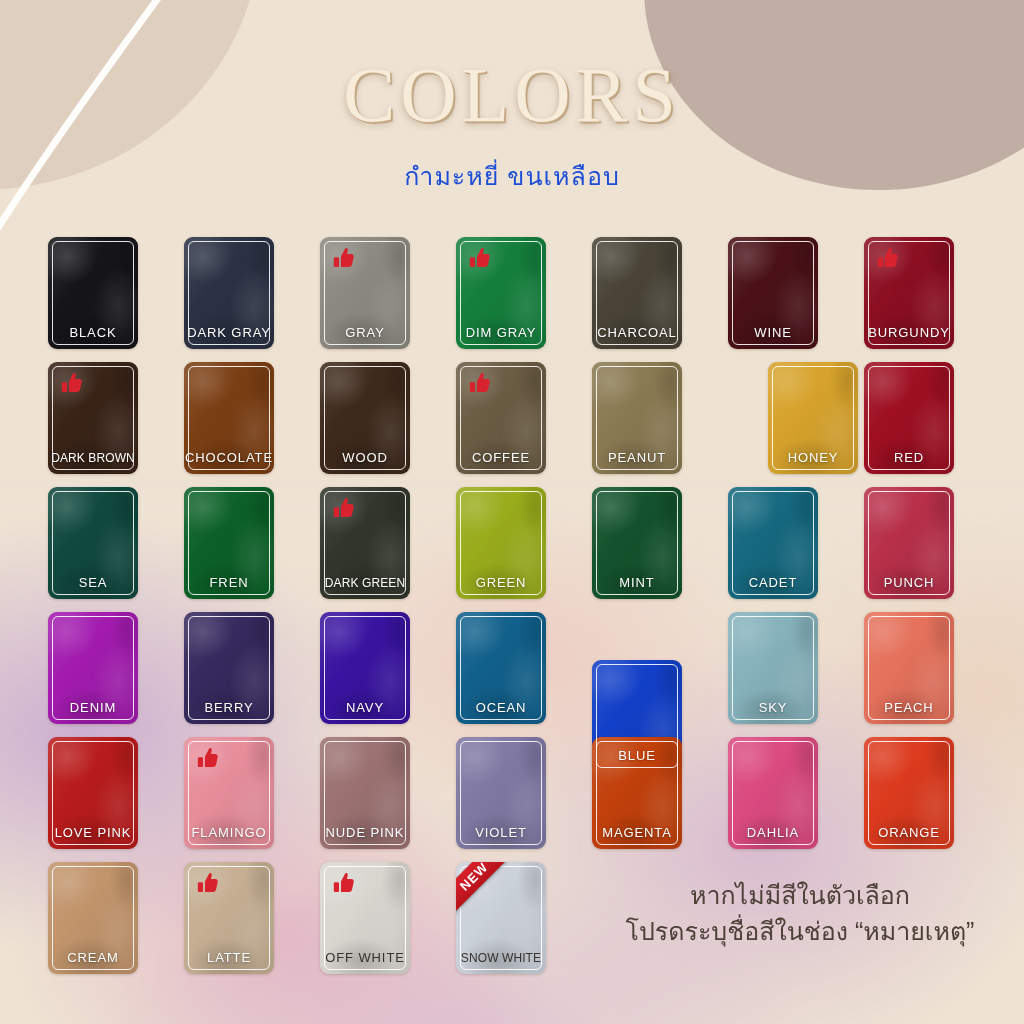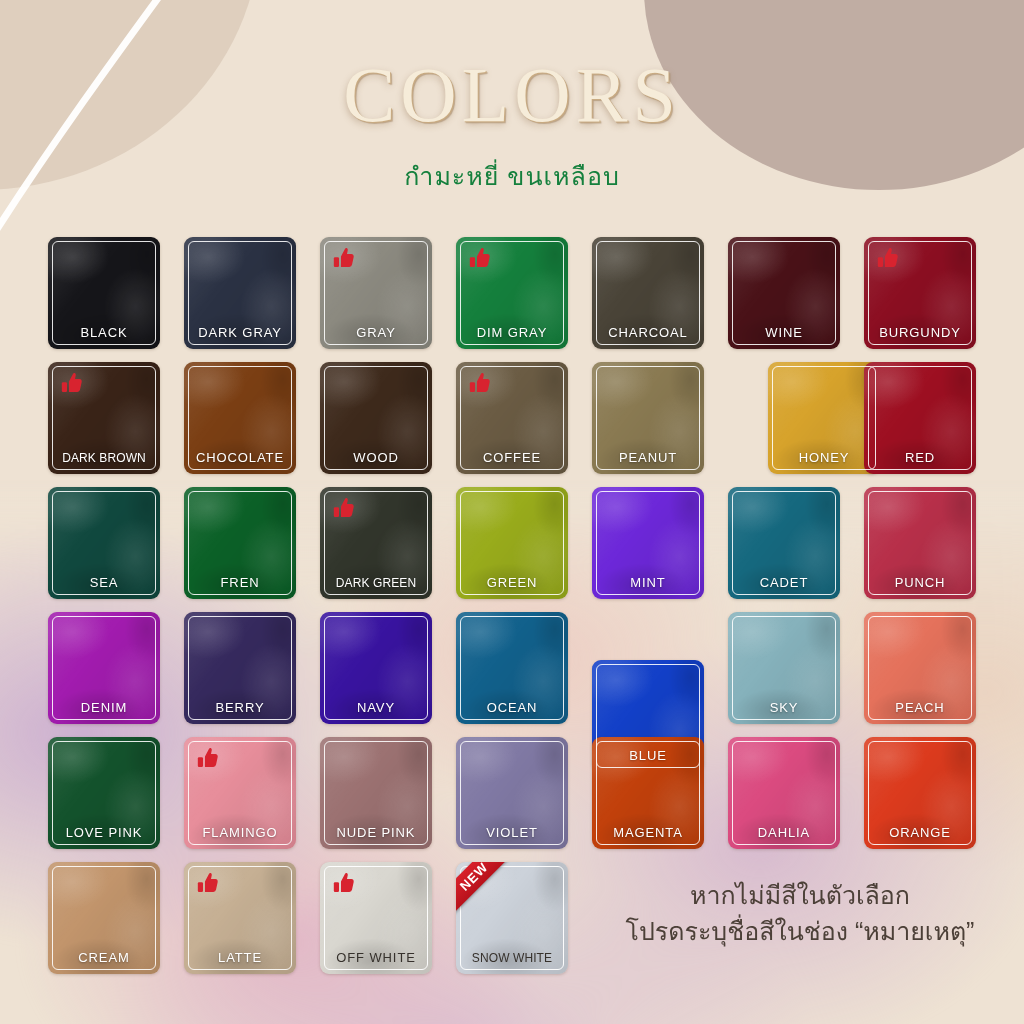--- a/index.html
+++ b/index.html
@@ -80,40 +80,40 @@
     text-shadow:
       1px 1px 0 #c9ab82,
       2px 2px 1px rgba(160,130,95,0.55),
       0 3px 7px rgba(150,120,86,0.45);
   }
 
   #page-subtitle {
     margin-top: 22px;
     font-size: 25px;
     letter-spacing: 1px;
-    color: #15803d;
+    color: #1d4ed8;
     font-weight: 400;
   }
 
   
   #swatch-grid {
     position: absolute;
     top: 237px; left: 48px;
     width: 932px;
     display: grid;
     grid-template-columns: repeat(7, 112px);
     grid-template-rows: repeat(6, 112px);
     column-gap: 24px;
     row-gap: 13px;
     z-index: 4;
   }
 
   .swatch {
     position: relative;
-    width: 112px; height: 112px;
+    width: 90px; height: 112px;
     border-radius: 9px;
     overflow: hidden;
     box-shadow: 0 1px 3px rgba(90,70,50,0.25);
   }
 
   
   .swatch::before {
     content: "";
     position: absolute; inset: 0;
     border-radius: 9px;
@@ -315,21 +315,21 @@
           <path fill="#d8232f" d="M9.2 9.6 13.1 2.4c.35-.64 1.2-.8 1.77-.33.5.42.72 1.1.6 1.74l-.7 3.68h4.1c1.35 0 2.35 1.25 2.07 2.57l-1.5 7.1A2.6 2.6 0 0 1 16.9 19.3H9.2V9.6Z"></path>
           <rect fill="#d8232f" x="2.6" y="10.4" width="4.8" height="8.9" rx="1.1"></rect>
         </svg></span>
       <div class="swatch-frame"></div>
       <div class="swatch-label">DARK GREEN</div>
     </div>
     <div class="swatch" style="background: rgb(153, 172, 28);">
       <div class="swatch-frame"></div>
       <div class="swatch-label">GREEN</div>
     </div>
-    <div class="swatch" style="background: #6d28d9;">
+    <div class="swatch" style="background: #14532d;">
       <div class="swatch-frame"></div>
       <div class="swatch-label">MINT</div>
     </div>
     <div class="swatch" style="background: rgb(22, 105, 127);">
       <div class="swatch-frame"></div>
       <div class="swatch-label">CADET</div>
     </div>
     <div class="swatch" style="background: rgb(184, 48, 74);">
       <div class="swatch-frame"></div>
       <div class="swatch-label">PUNCH</div>
@@ -355,21 +355,21 @@
       <div class="swatch-label">BLUE</div>
     </div>
     <div class="swatch" style="background: rgb(134, 178, 188);">
       <div class="swatch-frame"></div>
       <div class="swatch-label">SKY</div>
     </div>
     <div class="swatch" style="background: rgb(229, 114, 92);">
       <div class="swatch-frame"></div>
       <div class="swatch-label">PEACH</div>
     </div>
-    <div class="swatch" style="background: #14532d; padding-left: 40px;">
+    <div class="swatch" style="background: #b91c1c; padding-left: 40px;">
       <div class="swatch-frame"></div>
       <div class="swatch-label">LOVE PINK</div>
     </div>
     <div class="swatch" style="background: rgb(231, 142, 155);">
       <span class="thumb-icon"><svg viewBox="0 0 24 24" width="26" height="26">
           <path fill="#d8232f" d="M9.2 9.6 13.1 2.4c.35-.64 1.2-.8 1.77-.33.5.42.72 1.1.6 1.74l-.7 3.68h4.1c1.35 0 2.35 1.25 2.07 2.57l-1.5 7.1A2.6 2.6 0 0 1 16.9 19.3H9.2V9.6Z"></path>
           <rect fill="#d8232f" x="2.6" y="10.4" width="4.8" height="8.9" rx="1.1"></rect>
         </svg></span>
       <div class="swatch-frame"></div>
       <div class="swatch-label">FLAMINGO</div>

